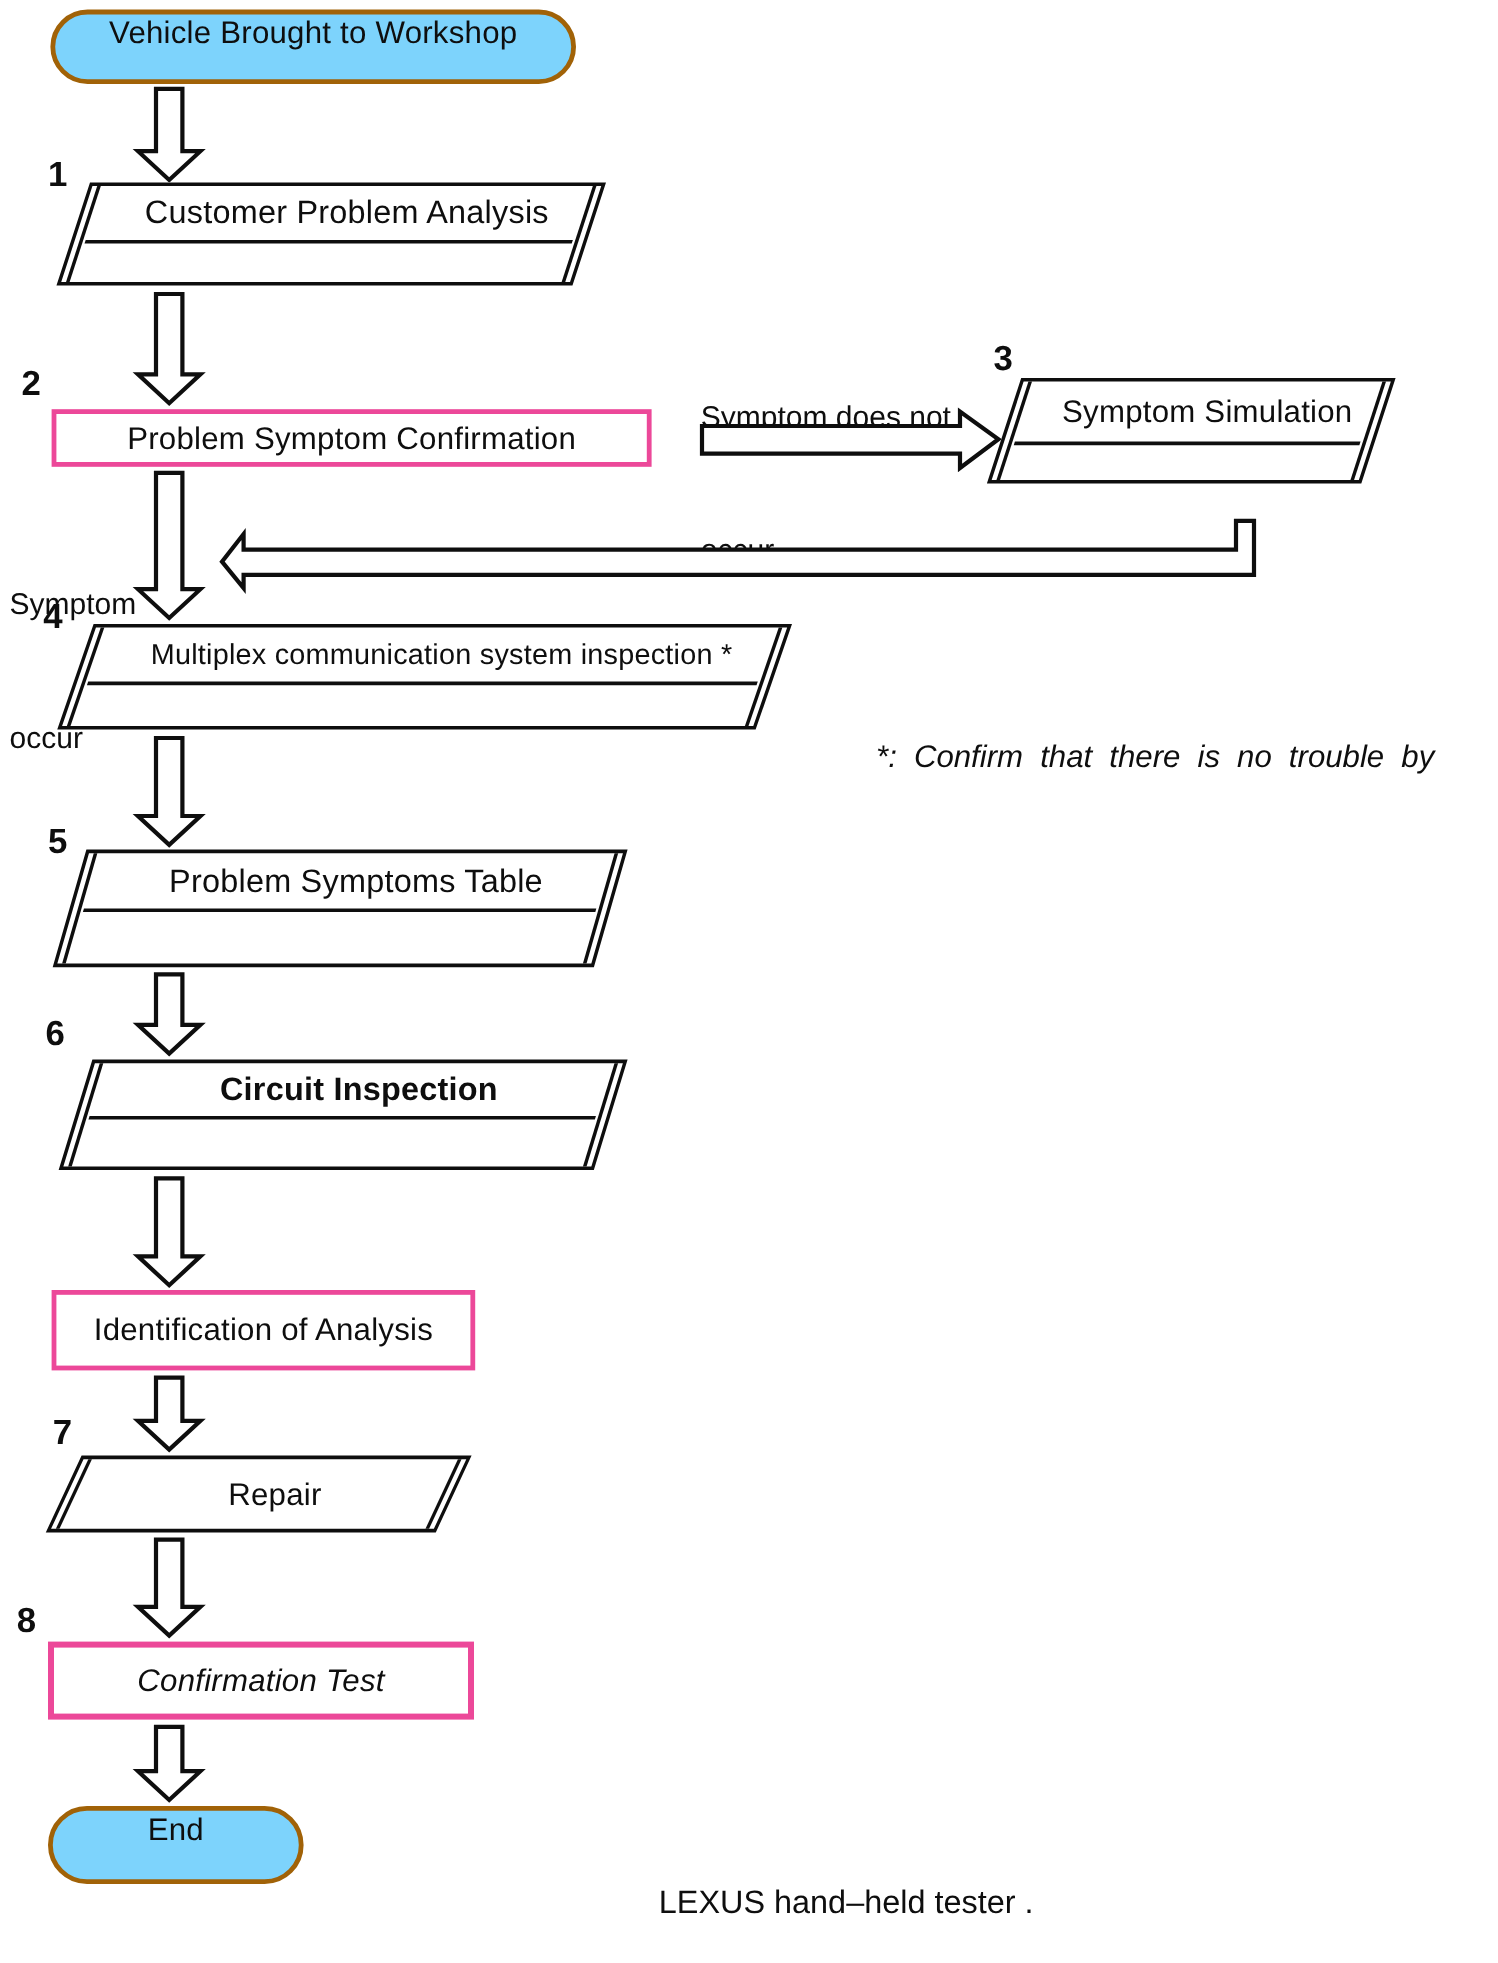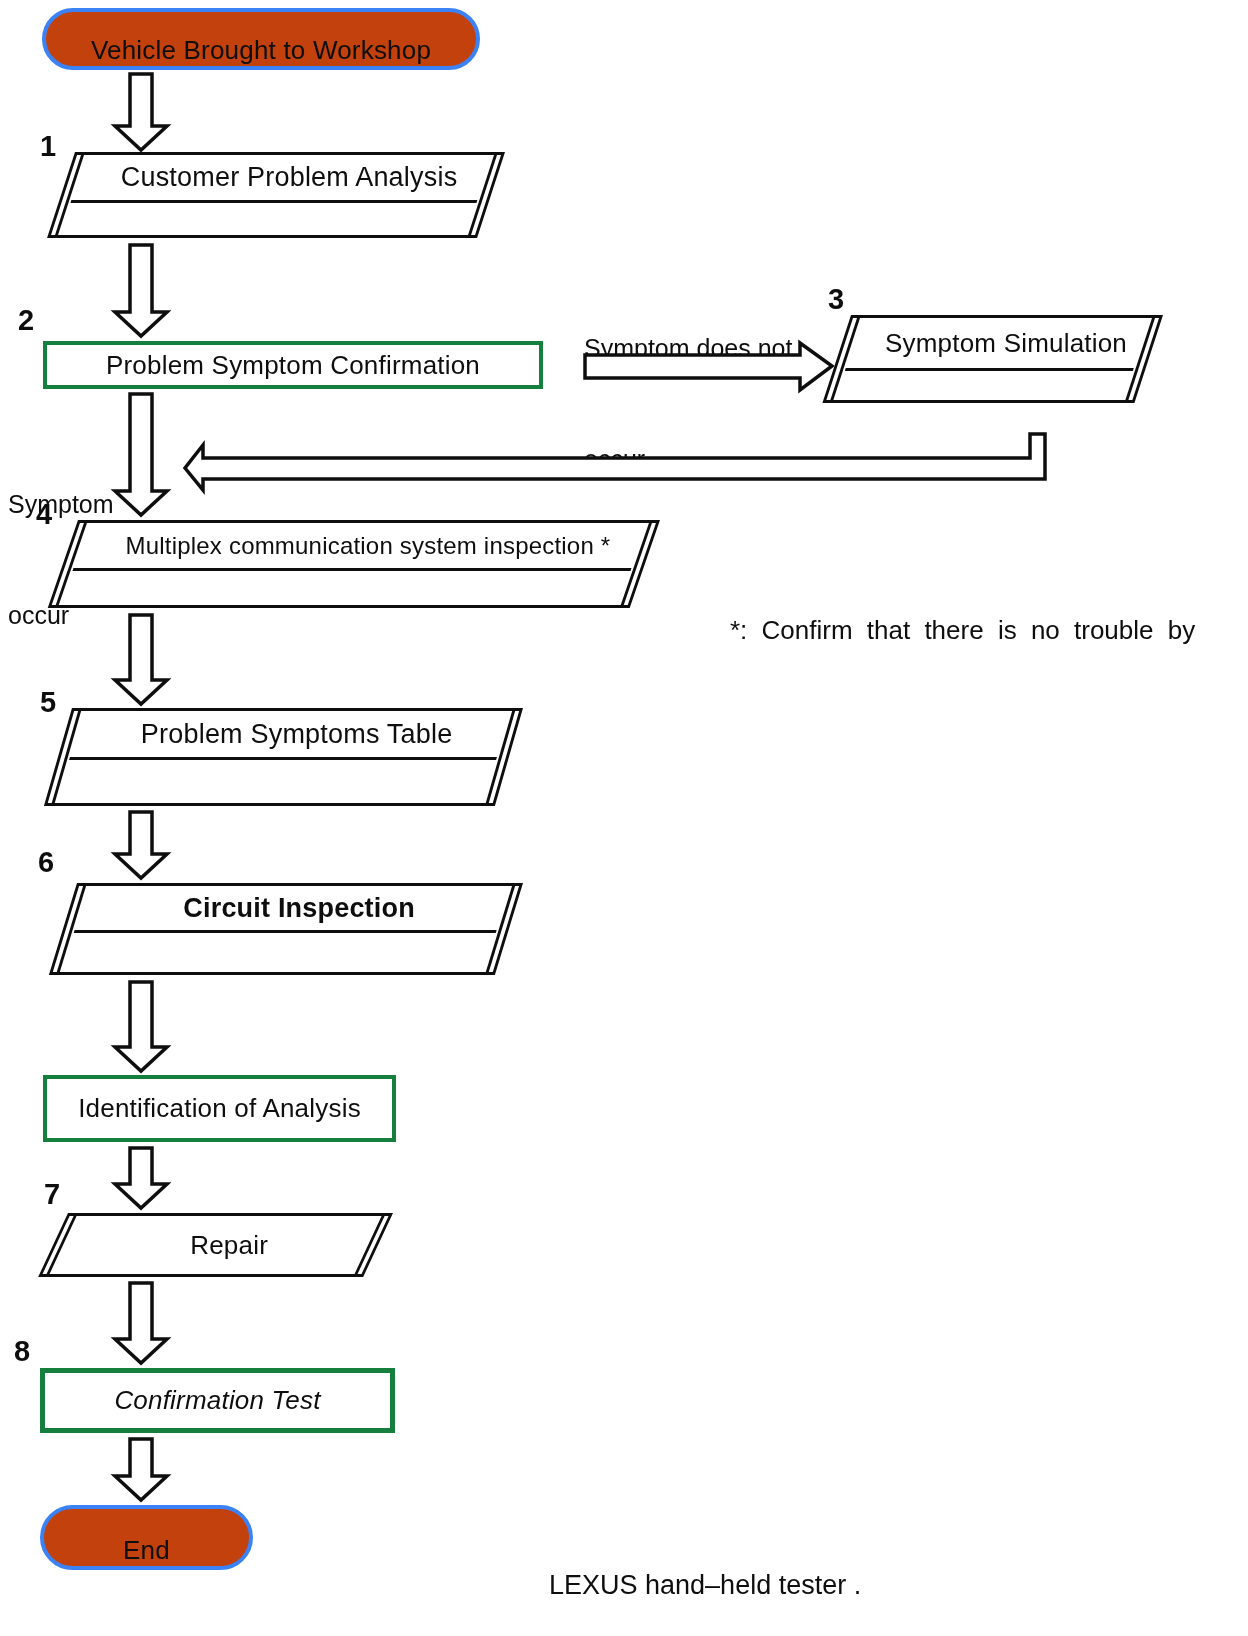--- a/index.html
+++ b/index.html
@@ -3,26 +3,26 @@
 <meta charset="utf-8">
 <style>
   html,body{margin:0;padding:0;}
   body{
     width:1248px;height:1636px;position:relative;background:#ffffff;
     font-family:"Liberation Sans","DejaVu Sans",sans-serif;color:#0e0e0e;
     overflow:hidden;
   }
   
   .stadium{
-    position:absolute;border:4px solid #3b82f6;border-radius:40px;background:#c2410c;
-    display:flex;align-items:flex-end;justify-content:center;box-sizing:border-box;
+    position:absolute;border:4px solid #a16207;border-radius:40px;background:#7dd3fc;
+    display:flex;align-items:flex-start;justify-content:center;box-sizing:border-box;
   }
   
   .rectbox{
-    position:absolute;border:4px solid #15803d;background:#fff;box-sizing:border-box;
+    position:absolute;border:4px solid #ec4899;background:#fff;box-sizing:border-box;
     display:flex;align-items:center;justify-content:center;
   }
   
   .para{
     position:absolute;border:3px solid #0e0e0e;background:#fff;box-sizing:border-box;
     transform:skewX(calc(-1 * var(--sk)));transform-origin:0 0;
   }
   .para::before,.para::after{
     content:"";position:absolute;top:0;bottom:0;width:3px;background:#0e0e0e;
   }
@@ -120,21 +120,21 @@
 </div>
 
 <div class="stepnum" style="left:36px;top:498px;">4</div>
 <div class="para" style="--sk:19deg;left:78px;top:520px;width:582px;height:88px;">
   <div class="divider" style="top:45px;"></div>
   <div class="plabel" style="height:45px;">
     <span class="boxtext" style="font-size:24px;">Multiplex communication system inspection *</span>
   </div>
 </div>
 
-<div class="note" style="left:730px;top:612px;width:470px;">
+<div class="note" style="left:730px;top:612px;width:470px;font-style:italic;">
   <div class="just">*: Confirm that there is no trouble by</div>
 </div>
 
 <div class="stepnum" style="left:40px;top:686px;">5</div>
 <div class="para" style="--sk:16deg;left:72px;top:708px;width:451px;height:98px;">
   <div class="divider" style="top:46px;"></div>
   <div class="plabel" style="height:46px;">
     <span class="boxtext" style="font-size:27px;">Problem Symptoms Table</span>
   </div>
 </div>

